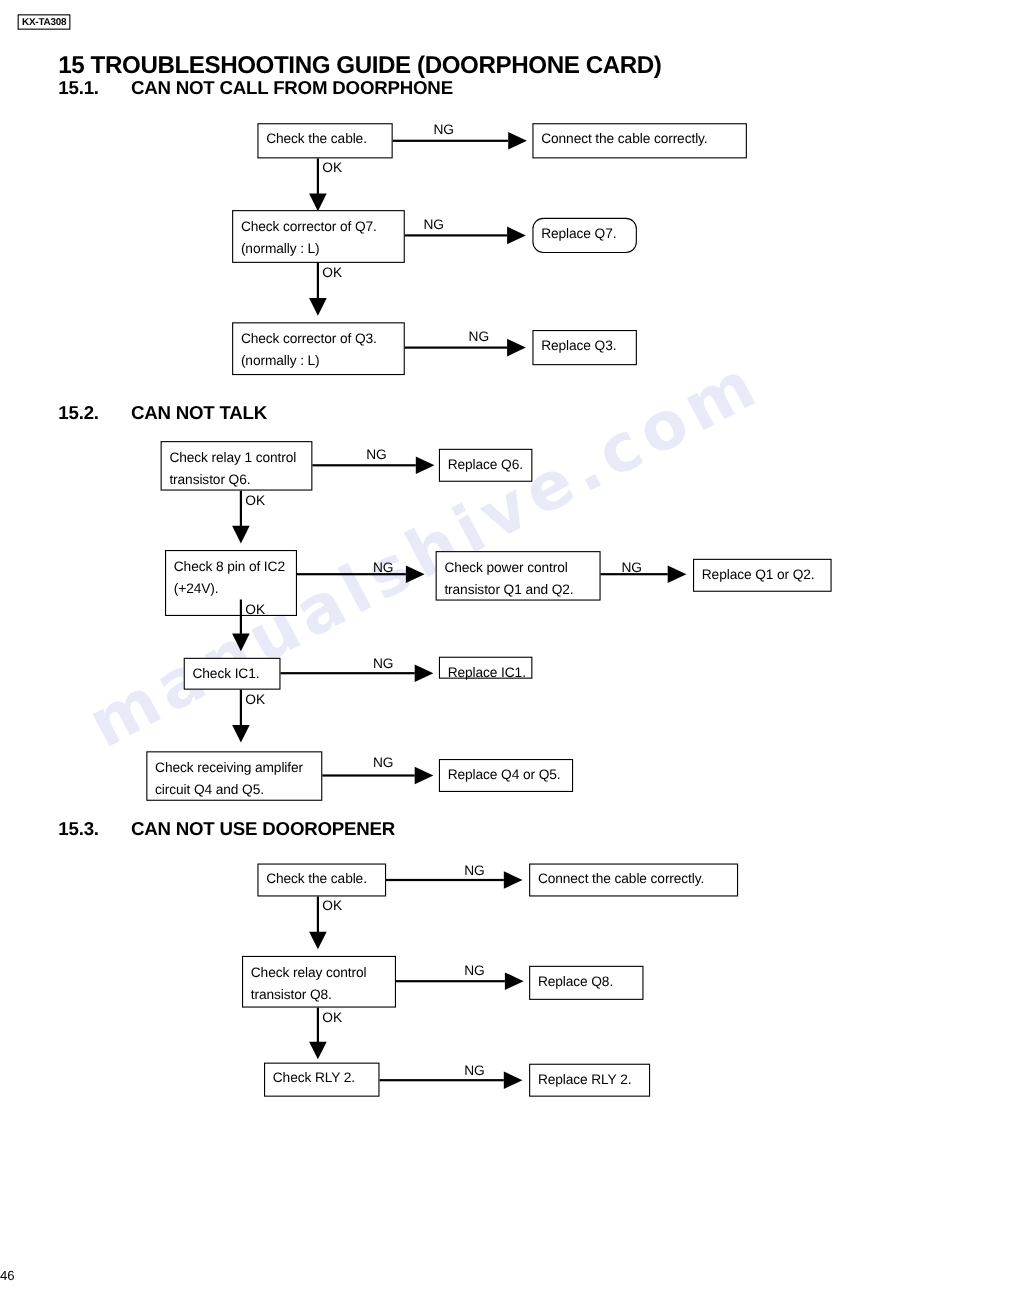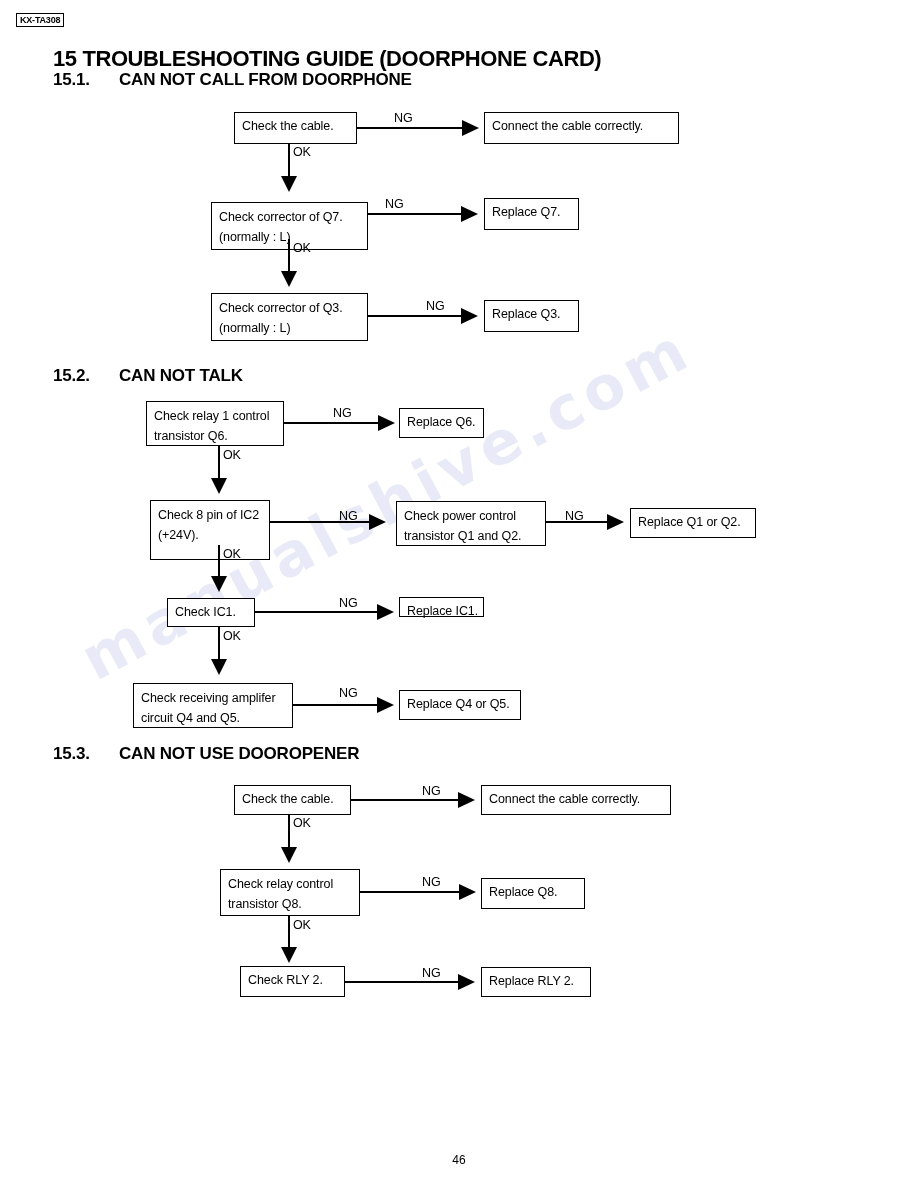--- a/index.html
+++ b/index.html
@@ -123,21 +123,21 @@
     white-space: nowrap;
     line-height: 300px;
   }
 
   
   #page-number {
     position: absolute;
     left: 0;
     right: 0;
     top: 1153px;
-    text-align: center;
+    text-align: left;
     font-size: 12px;
   }
 </style>
 </head>
 <body>
 
 <div id="model-badge">KX-TA308</div>
 
 <h1 id="page-title">15 TROUBLESHOOTING GUIDE (DOORPHONE CARD)</h1>
 
@@ -154,28 +154,28 @@
 <div class="arrow-r" style="left:462px; top:120px;"></div>
 <div class="edge-label" style="left:394px; top:111px;">NG</div>
 <div class="fbox" style="left:484px; top:112px; width:195px; height:32px;">
   <span class="ln">Connect the cable correctly.</span>
 </div>
 
 <div class="vline" style="left:288px; top:144px; height:40px;"></div>
 <div class="arrow-d" style="left:281px; top:176px;"></div>
 <div class="edge-label" style="left:293px; top:145px;">OK</div>
 
-<div class="fbox two-line" style="left:211px; top:202px; width:157px; height:48px;">
+<div class="fbox two-line" style="left:211px; top:191px; width:157px; height:48px;">
   <span class="ln">Check corrector of Q7.</span>
   <span class="ln">(normally : L)</span>
 </div>
 <div class="hline" style="left:368px; top:213px; width:93px;"></div>
 <div class="arrow-r" style="left:461px; top:206px;"></div>
 <div class="edge-label" style="left:385px; top:197px;">NG</div>
-<div class="fbox" style="left:484px; top:198px; width:95px; height:32px;">
+<div class="fbox" style="left:484px; top:198px; width:95px; height:32px;border-radius:10px;">
   <span class="ln">Replace Q7.</span>
 </div>
 
 <div class="vline" style="left:288px; top:239px; height:40px;"></div>
 <div class="arrow-d" style="left:281px; top:271px;"></div>
 <div class="edge-label" style="left:293px; top:241px;">OK</div>
 
 <div class="fbox two-line" style="left:211px; top:293px; width:157px; height:48px;">
   <span class="ln">Check corrector of Q3.</span>
   <span class="ln">(normally : L)</span>

